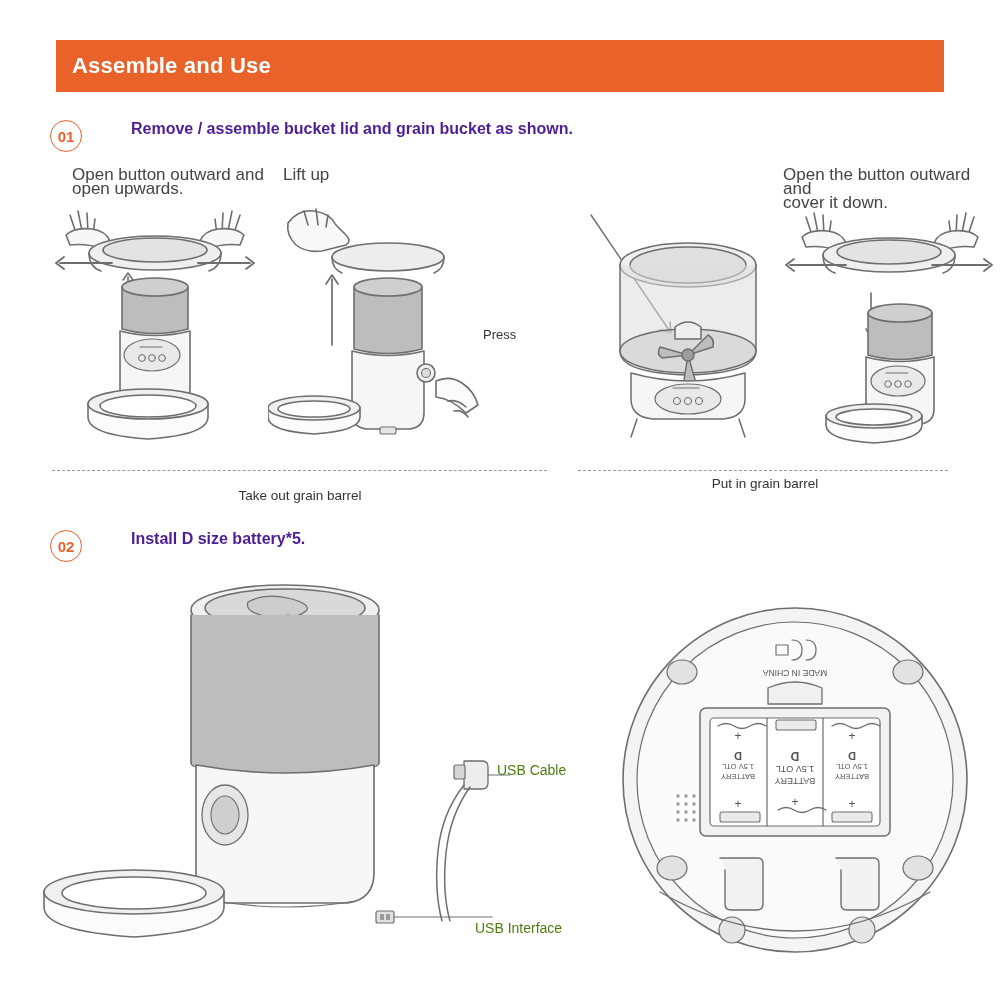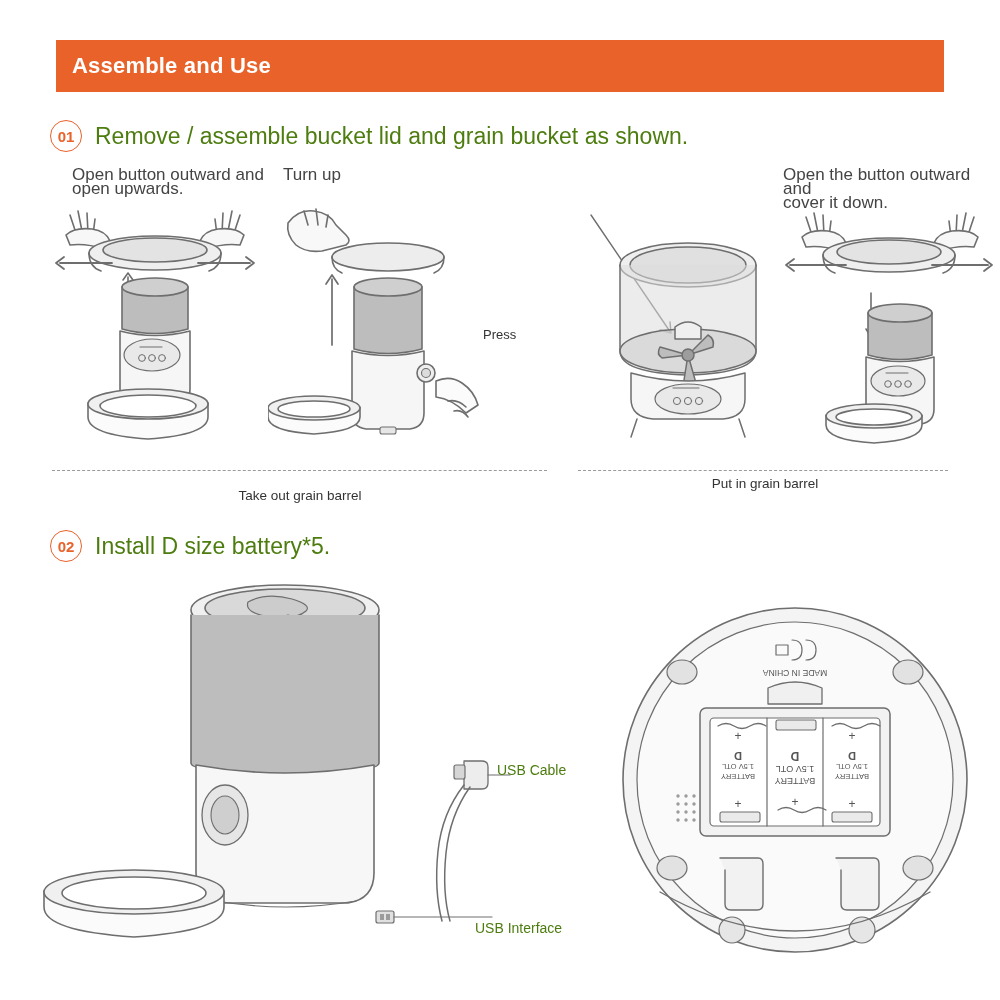--- a/index.html
+++ b/index.html
@@ -18,29 +18,29 @@
     position:absolute;left:56px;top:40px;width:888px;height:52px;
     background:#e8622a;
     display:flex;align-items:center;
   }
   .header-title{
     color:#ffffff;font-size:22px;font-weight:bold;letter-spacing:.2px;
     margin-left:16px;
   }
 
   
-  .step-head{position:absolute;display:flex;align-items:center;}
+  .step-head{position:absolute;display:flex;gap:36px;}
   .step-num{
     width:30px;height:30px;border-radius:50%;
     border:1.6px solid #e8622a;color:#e8622a;
     font-size:15px;font-weight:bold;
     display:flex;align-items:center;justify-content:center;
     margin-right:13px;
   }
-  .step-text{font-size:23px;font-weight:normal;color:#4d7c0f;}
+  .step-text{font-size:16px;font-weight:bold;color:#4c1d95;}
 
   #step1{left:50px;top:120px;}
   #step2{left:50px;top:530px;}
 
   
   .cap{position:absolute;font-size:17px;color:#444;line-height:14px;}
 
   
   .dash{
     position:absolute;height:0;border-top:1.4px dashed #9a9a9a;
@@ -63,21 +63,21 @@
     <div class="header-title">Assemble and Use</div>
   </div>
 
   <div class="step-head" id="step1">
     <div class="step-num">01</div>
     <div class="step-text">Remove / assemble bucket lid and grain bucket as shown.</div>
   </div>
 
   <div class="cap" style="left:72px;top:168px;width:200px;white-space:pre-line;">Open button outward and
 open upwards.</div>
-  <div class="cap" style="left:283px;top:168px;width:130px;white-space:pre-line;">Turn up</div>
+  <div class="cap" style="left:283px;top:168px;width:130px;white-space:pre-line;">Lift up</div>
   <div class="cap" style="left:783px;top:168px;width:210px;white-space:pre-line;">Open the button outward and
 cover it down.</div>
 
   <svg class="art" style="left:40px;top:195px;" width="230" height="250" viewBox="0 0 230 250">
     <g fill="none" stroke="#6e6e6e" stroke-width="1.6" stroke-linecap="round" stroke-linejoin="round">
 
       <path d="M30 20 l6 18 M38 16 l4 20 M47 18 l1 20 M55 24 l-2 16"></path>
       <path d="M26 40 q8 -8 26 -6 q14 2 18 12 l-6 8 q-18 -6 -34 -4 z" fill="#f7f7f7"></path>
       <path d="M200 20 l-6 18 M192 16 l-4 20 M183 18 l-1 20 M175 24 l2 16"></path>
       <path d="M204 40 q-8 -8 -26 -6 q-14 2 -18 12 l6 8 q18 -6 34 -4 z" fill="#f7f7f7"></path>

